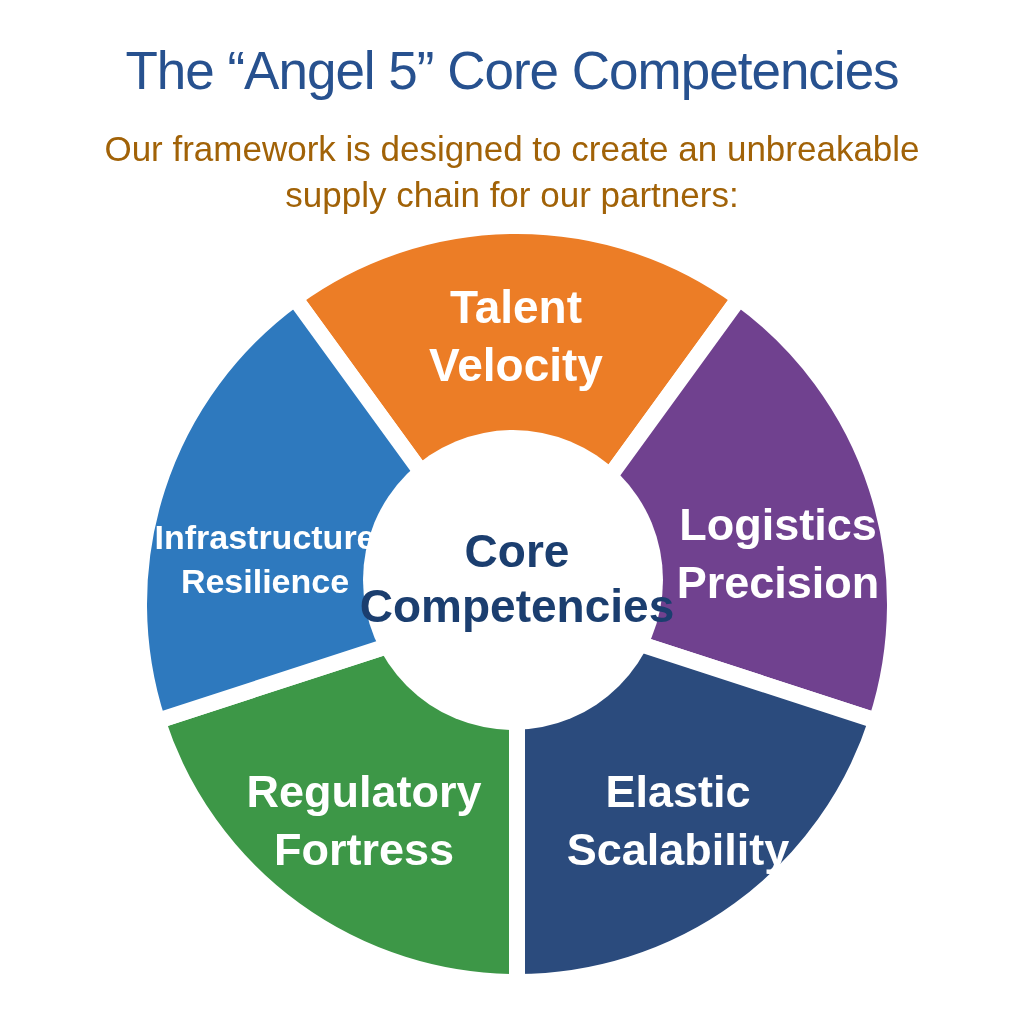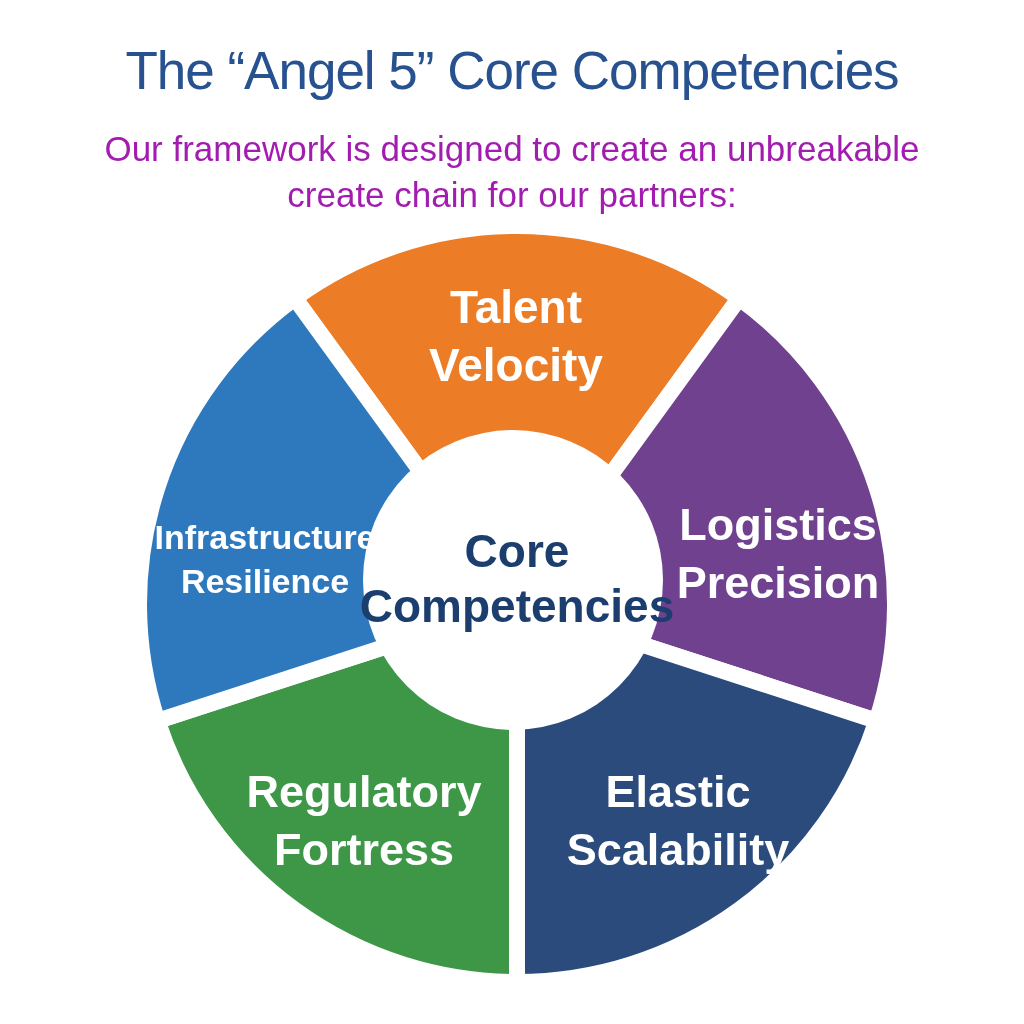--- a/index.html
+++ b/index.html
@@ -23,41 +23,41 @@
     color: #27518F;
   }
   .subtitle {
     position: absolute;
     top: 126px;
     left: 0;
     width: 1024px;
     text-align: center;
     font-size: 35px;
     font-weight: 400;
-    color: #a21caf;
+    color: #a16207;
     line-height: 46px;
   }
   .donut-svg {
     position: absolute;
     left: 0;
     top: 0;
     width: 1024px;
     height: 1024px;
   }
   .donut-svg text { font-family: "Liberation Sans", sans-serif; }
 </style>
 </head>
 <body>
 
 <div class="canvas">
   <div class="title">The “Angel 5” Core Competencies</div>
 
   <div class="subtitle">
     <div>Our framework is designed to create an unbreakable</div>
-    <div>create chain for our partners:</div>
+    <div>supply chain for our partners:</div>
   </div>
 
   <svg id="donut-svg" class="donut-svg" viewBox="0 0 1024 1024">
       <path d="M 517 604 L 739.2 298.2 A 378 378 0 0 0 294.8 298.2 Z" fill="#EC7D26" stroke="#FFFFFF" stroke-width="16"></path>
       <path d="M 517 604 L 876.5 720.8 A 378 378 0 0 0 739.2 298.2 Z" fill="#70418F" stroke="#FFFFFF" stroke-width="16"></path>
       <path d="M 517 604 L 517.0 982.0 A 378 378 0 0 0 876.5 720.8 Z" fill="#2B4B7D" stroke="#FFFFFF" stroke-width="16"></path>
       <path d="M 517 604 L 157.5 720.8 A 378 378 0 0 0 517.0 982.0 Z" fill="#3D9747" stroke="#FFFFFF" stroke-width="16"></path>
       <path d="M 517 604 L 294.8 298.2 A 378 378 0 0 0 157.5 720.8 Z" fill="#2E79BE" stroke="#FFFFFF" stroke-width="16"></path>
       <circle cx="513" cy="580" r="150" fill="#FFFFFF"></circle>
       <text text-anchor="middle" fill="#FFFFFF" font-size="46" font-weight="700"><tspan x="516" y="323">Talent</tspan><tspan x="516" y="381">Velocity</tspan></text>

